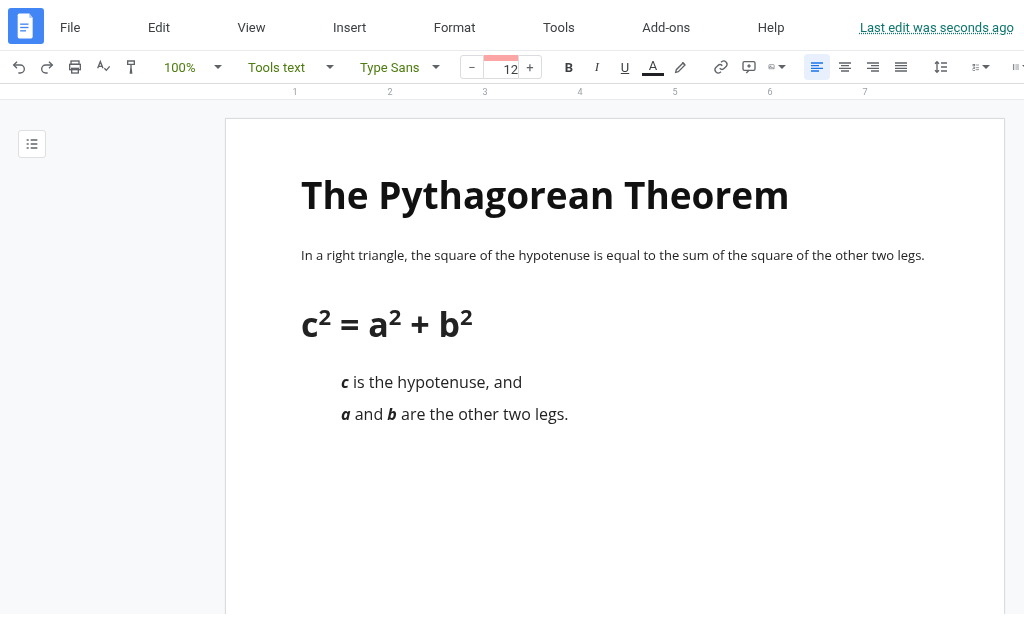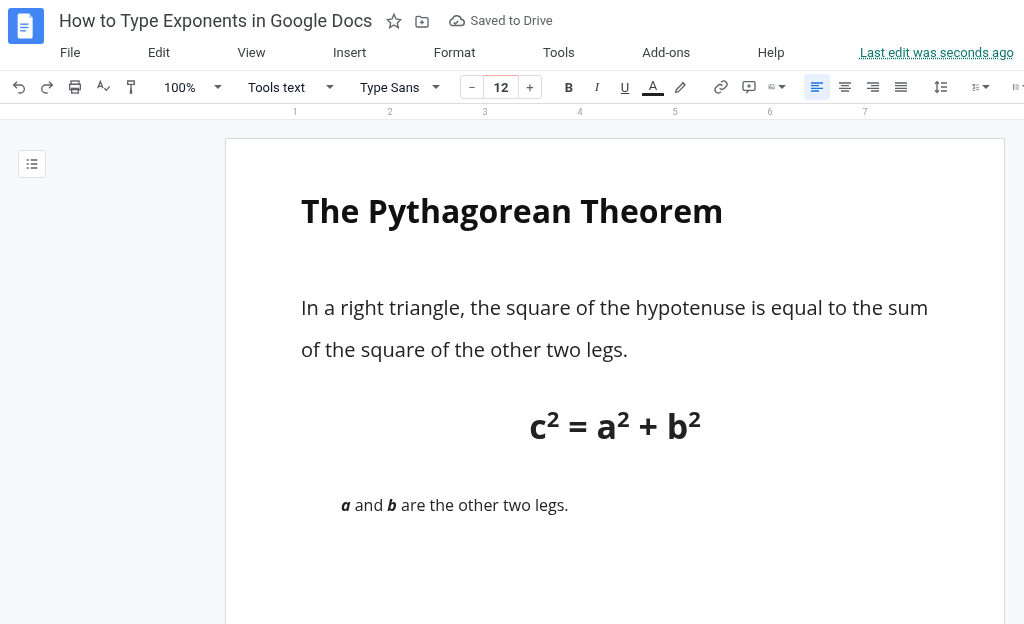--- a/index.html
+++ b/index.html
@@ -23,82 +23,59 @@
   .title-icons .ic { width:18px; height:18px; display:flex; align-items:center; justify-content:center; }
   .menubar { display:flex; gap: 3px; align-items:center; margin-top: 8px; color:#3c4043;justify-content:space-between; }
   .menubar .menu-item { padding: 4px 6px; border-radius:3px; cursor:pointer; }
   .last-edit { color:#0f766e; text-decoration:underline dotted; margin-left: 14px; }
   .saved { display:flex; align-items:center; gap:5px; color:#5f6368; margin-left:6px; }
   
   .toolbar { border-top:1px solid #e8eaed; border-bottom:1px solid #dadce0; margin-top:6px; padding: 3px 6px; display:flex; align-items:center; gap:2px; background:#fff; }
   .tb-btn { height:26px; min-width:26px; border-radius:4px; display:flex; align-items:center; justify-content:center; cursor:pointer; padding:0 4px; color:#5f6368; }
   .tb-btn.active { background:#e8f0fe; color:#1a73e8; }
   .tb-sep { width:1px; height:22px; background:#e0e0e0; margin:0 5px; }
-  .tb-select { display:flex; align-items:center; gap:6px; padding:0 6px; height:26px; color:#0f172a; border-radius:4px; cursor:pointer; min-width:70px; justify-content:space-between;}
+  .tb-select { display:flex; align-items:center; gap:6px; padding:0 6px; height:26px; color:#4d7c0f; border-radius:4px; cursor:pointer; min-width:70px; justify-content:space-between;}
   .caret { border-left:4px solid transparent; border-right:4px solid transparent; border-top:4px solid #5f6368; }
   .font-size-group{ display:flex; align-items:center; gap:0; }
   .fs-btn { width:24px; height:24px; border:1px solid #dadce0; display:flex; align-items:center; justify-content:center; cursor:pointer; color:#5f6368;}
-  .fs-input { width:34px; height:24px; border-top:1px solid #fca5a5; border-bottom:1px solid #dadce0; border-left:none;border-right:none; text-align:center; font-family:inherit; font-size:13px; color:#3c4043;font-weight:bold; }
+  .fs-input { width:34px; height:24px; border-top:6px solid #fca5a5; border-bottom:1px solid #dadce0; border-left:none;border-right:none; text-align:right; font-family:inherit; font-size:13px; color:#3c4043; }
   .tc-underline { width:22px; height:3px; background:#202124; margin-top:1px;}
   .col-stack{display:flex;flex-direction:column;align-items:center;}
   
   .ruler-wrap { background:#fff; border-bottom:1px solid #e8eaed; height:16px; position:relative; }
   .ruler { position:absolute; left:225px; right:8px; top:0; height:16px; font-size:9px; color:#9aa0a6; }
   .ruler .num { position:absolute; bottom:3px; transform:translateX(-50%);}
   
   .workspace { background:#f8f9fa; height: calc(624px - 110px); display:flex; }
   .left-gutter { width:58px; padding-top:30px; padding-left:18px;}
   .outline-btn { width:28px; height:28px; border:1px solid #e0e0e0; border-radius:3px; display:flex;align-items:center;justify-content:center;color:#5f6368; background:#fff;}
   .page-area { flex:1; position:relative; overflow:hidden; }
   .page { position:absolute; left:167px; top:18px; width:780px; min-height:1020px; background:#fff; border:1px solid #dadce0; box-shadow: 0 0 2px rgba(0,0,0,0.05); padding: 50px 75px; font-family:"Open Sans", Arial, sans-serif; color:#222;}
-  .doc-h1 { font-size:32px; font-weight:700; color:#111; margin-bottom: 55px; }
-  .doc-p { font-size:20px; line-height:2.1; margin-bottom:10px; }
-  .doc-formula { text-align:center; font-weight:700; font-size:34px; margin:32px 0 40px 0; }
+  .doc-h1 { font-size:37px; font-weight:700; color:#111; margin-bottom: 22px; }
+  .doc-p { font-size:13px; line-height:2.1; margin-bottom:10px; }
+  .doc-formula { text-align:left; font-weight:700; font-size:34px; margin:32px 0 18px 0; }
   .doc-formula sup { font-size:22px; vertical-align: super;}
   .indent { padding-left:40px; font-size:16px; line-height:2;}
   .bi { font-weight:700; font-style:italic; }
   svg { display:block; }
 </style>
 </head>
 <body>
 
 <div class="titlebar">
   <div class="doc-logo">
     <svg viewBox="0 0 24 30">
         <path fill="#fff" d="M4 0h12l4 5v23a2 2 0 0 1-2 2H4a2 2 0 0 1-2-2V2a2 2 0 0 1 2-2z"></path>
         <path fill="#a1c2fa" d="M16 0l4 5h-4z"></path>
         <rect x="5" y="12" width="10" height="1.6" fill="#4285f4"></rect>
         <rect x="5" y="16" width="10" height="1.6" fill="#4285f4"></rect>
         <rect x="5" y="20" width="7" height="1.6" fill="#4285f4"></rect>
       </svg>
   </div>
   <div class="title-col">
-    <div class="title-row">
-      <span class="doc-title">How to Type Exponents in Google Docs</span>
-      <div class="title-icons">
-        <span class="ic">
-            <svg width="16" height="16" viewBox="0 0 24 24" fill="none" stroke="#5f6368" stroke-width="2">
-              <path d="M12 2l2.9 6.9L22 10l-5 4.9 1.4 7.1L12 18l-6.4 4L7 14.9 2 10l7.1-1.1z"></path>
-            </svg>
-          </span>
-        <span class="ic">
-            <svg width="16" height="16" viewBox="0 0 24 24" fill="none" stroke="#5f6368" stroke-width="2">
-              <path d="M3 7v12a2 2 0 0 0 2 2h14a2 2 0 0 0 2-2V9a2 2 0 0 0-2-2h-8l-2-2H5a2 2 0 0 0-2 2z"></path>
-              <path d="M12 11v6m-3-3h6"></path>
-            </svg>
-          </span>
-        <span class="saved">
-          <svg width="18" height="14" viewBox="0 0 24 18" fill="none" stroke="#5f6368" stroke-width="2">
-              <path d="M19 15a4 4 0 0 0 0-8 6 6 0 0 0-11.5-1A5 5 0 0 0 6 15z"></path>
-              <path d="M9 11l2 2 4-4"></path>
-            </svg>
-          <span>Saved to Drive</span>
-        </span>
-      </div>
-    </div>
     <div class="menubar">
       <span class="menu-item">File</span>
       <span class="menu-item">Edit</span>
       <span class="menu-item">View</span>
       <span class="menu-item">Insert</span>
       <span class="menu-item">Format</span>
       <span class="menu-item">Tools</span>
       <span class="menu-item">Add-ons</span>
       <span class="menu-item">Help</span>
       <span class="last-edit">Last edit was seconds ago</span>
@@ -265,16 +242,17 @@
         </svg>
     </div>
   </div>
   <div class="page-area">
     <div class="page">
       <div class="doc-h1">The Pythagorean Theorem</div>
       <p class="doc-p">In a right triangle, the square of the hypotenuse is equal to the sum of the square of the other two legs.</p>
       <div class="doc-formula">
         <span>c</span><sup>2</sup><span> = </span><span>a</span><sup>2</sup><span> + </span><span>b</span><sup>2</sup>
       </div>
+      <p class="indent"><span class="bi">c</span><span> is the hypotenuse, and</span></p>
       <p class="indent"><span class="bi">a</span><span> and </span><span class="bi">b</span><span> are the other two legs.</span></p>
     </div>
   </div>
 </div>
 
 </body></html>

